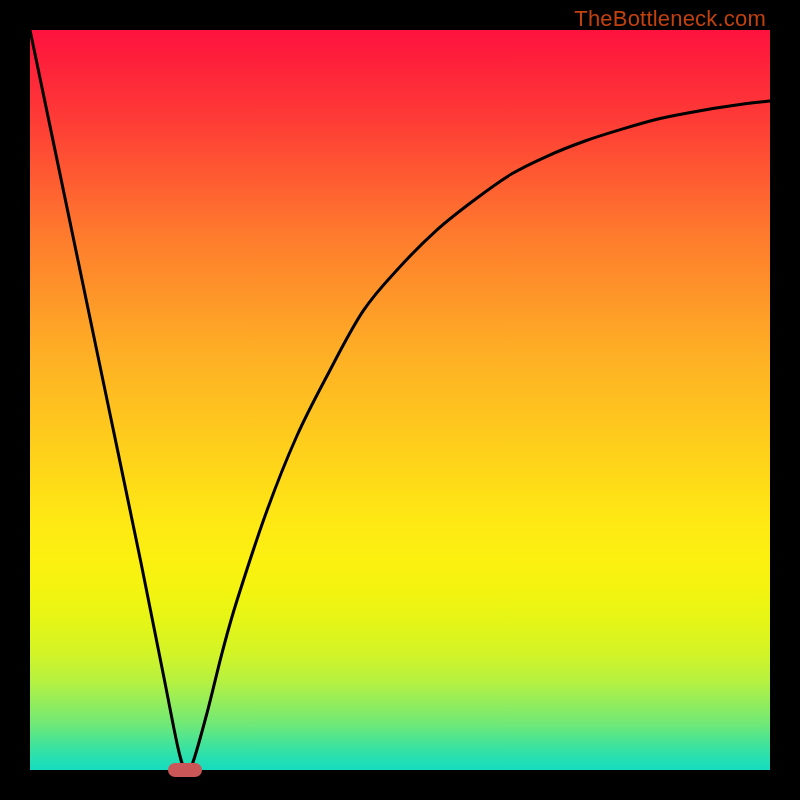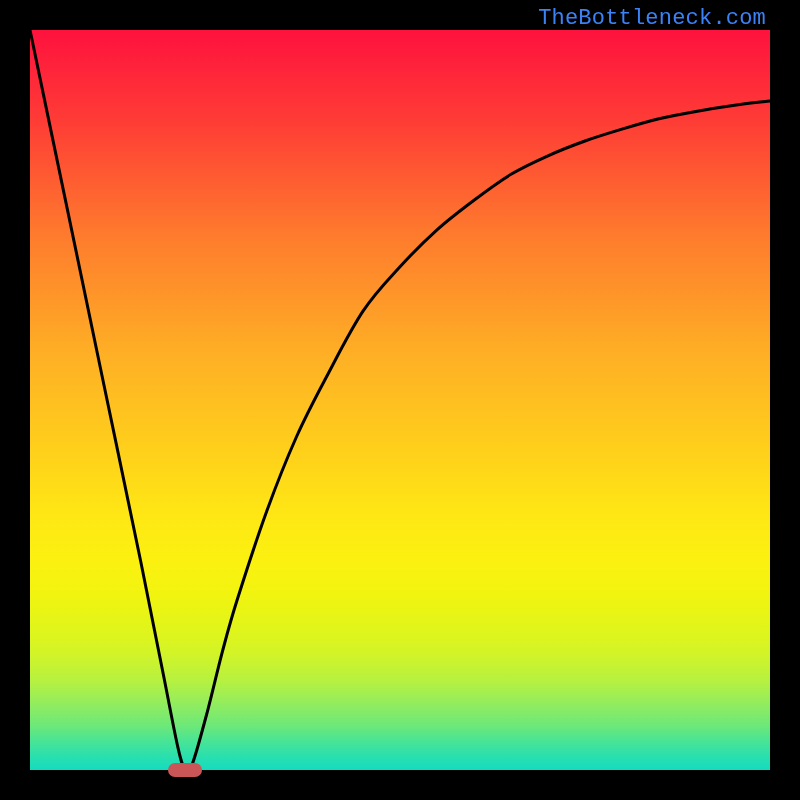--- a/index.html
+++ b/index.html
@@ -39,25 +39,24 @@
       #6de879 94%,
       #4ae494 96%,
       #2ce0ac 98%,
       #14dcc0 100%
     );
   }
   .watermark {
     position: absolute;
     top: 6px;
     right: 34px;
-    color: #3b82f6;
+    color: #c2410c;
     font-size: 22px;
     letter-spacing: 0.2px;
     user-select: none;
-    font-family: Liberation Mono, monospace;
   }
   svg.curve {
     position: absolute;
     left: 0;
     top: 0;
     width: 740px;
     height: 740px;
     overflow: visible;
   }
   .marker {

